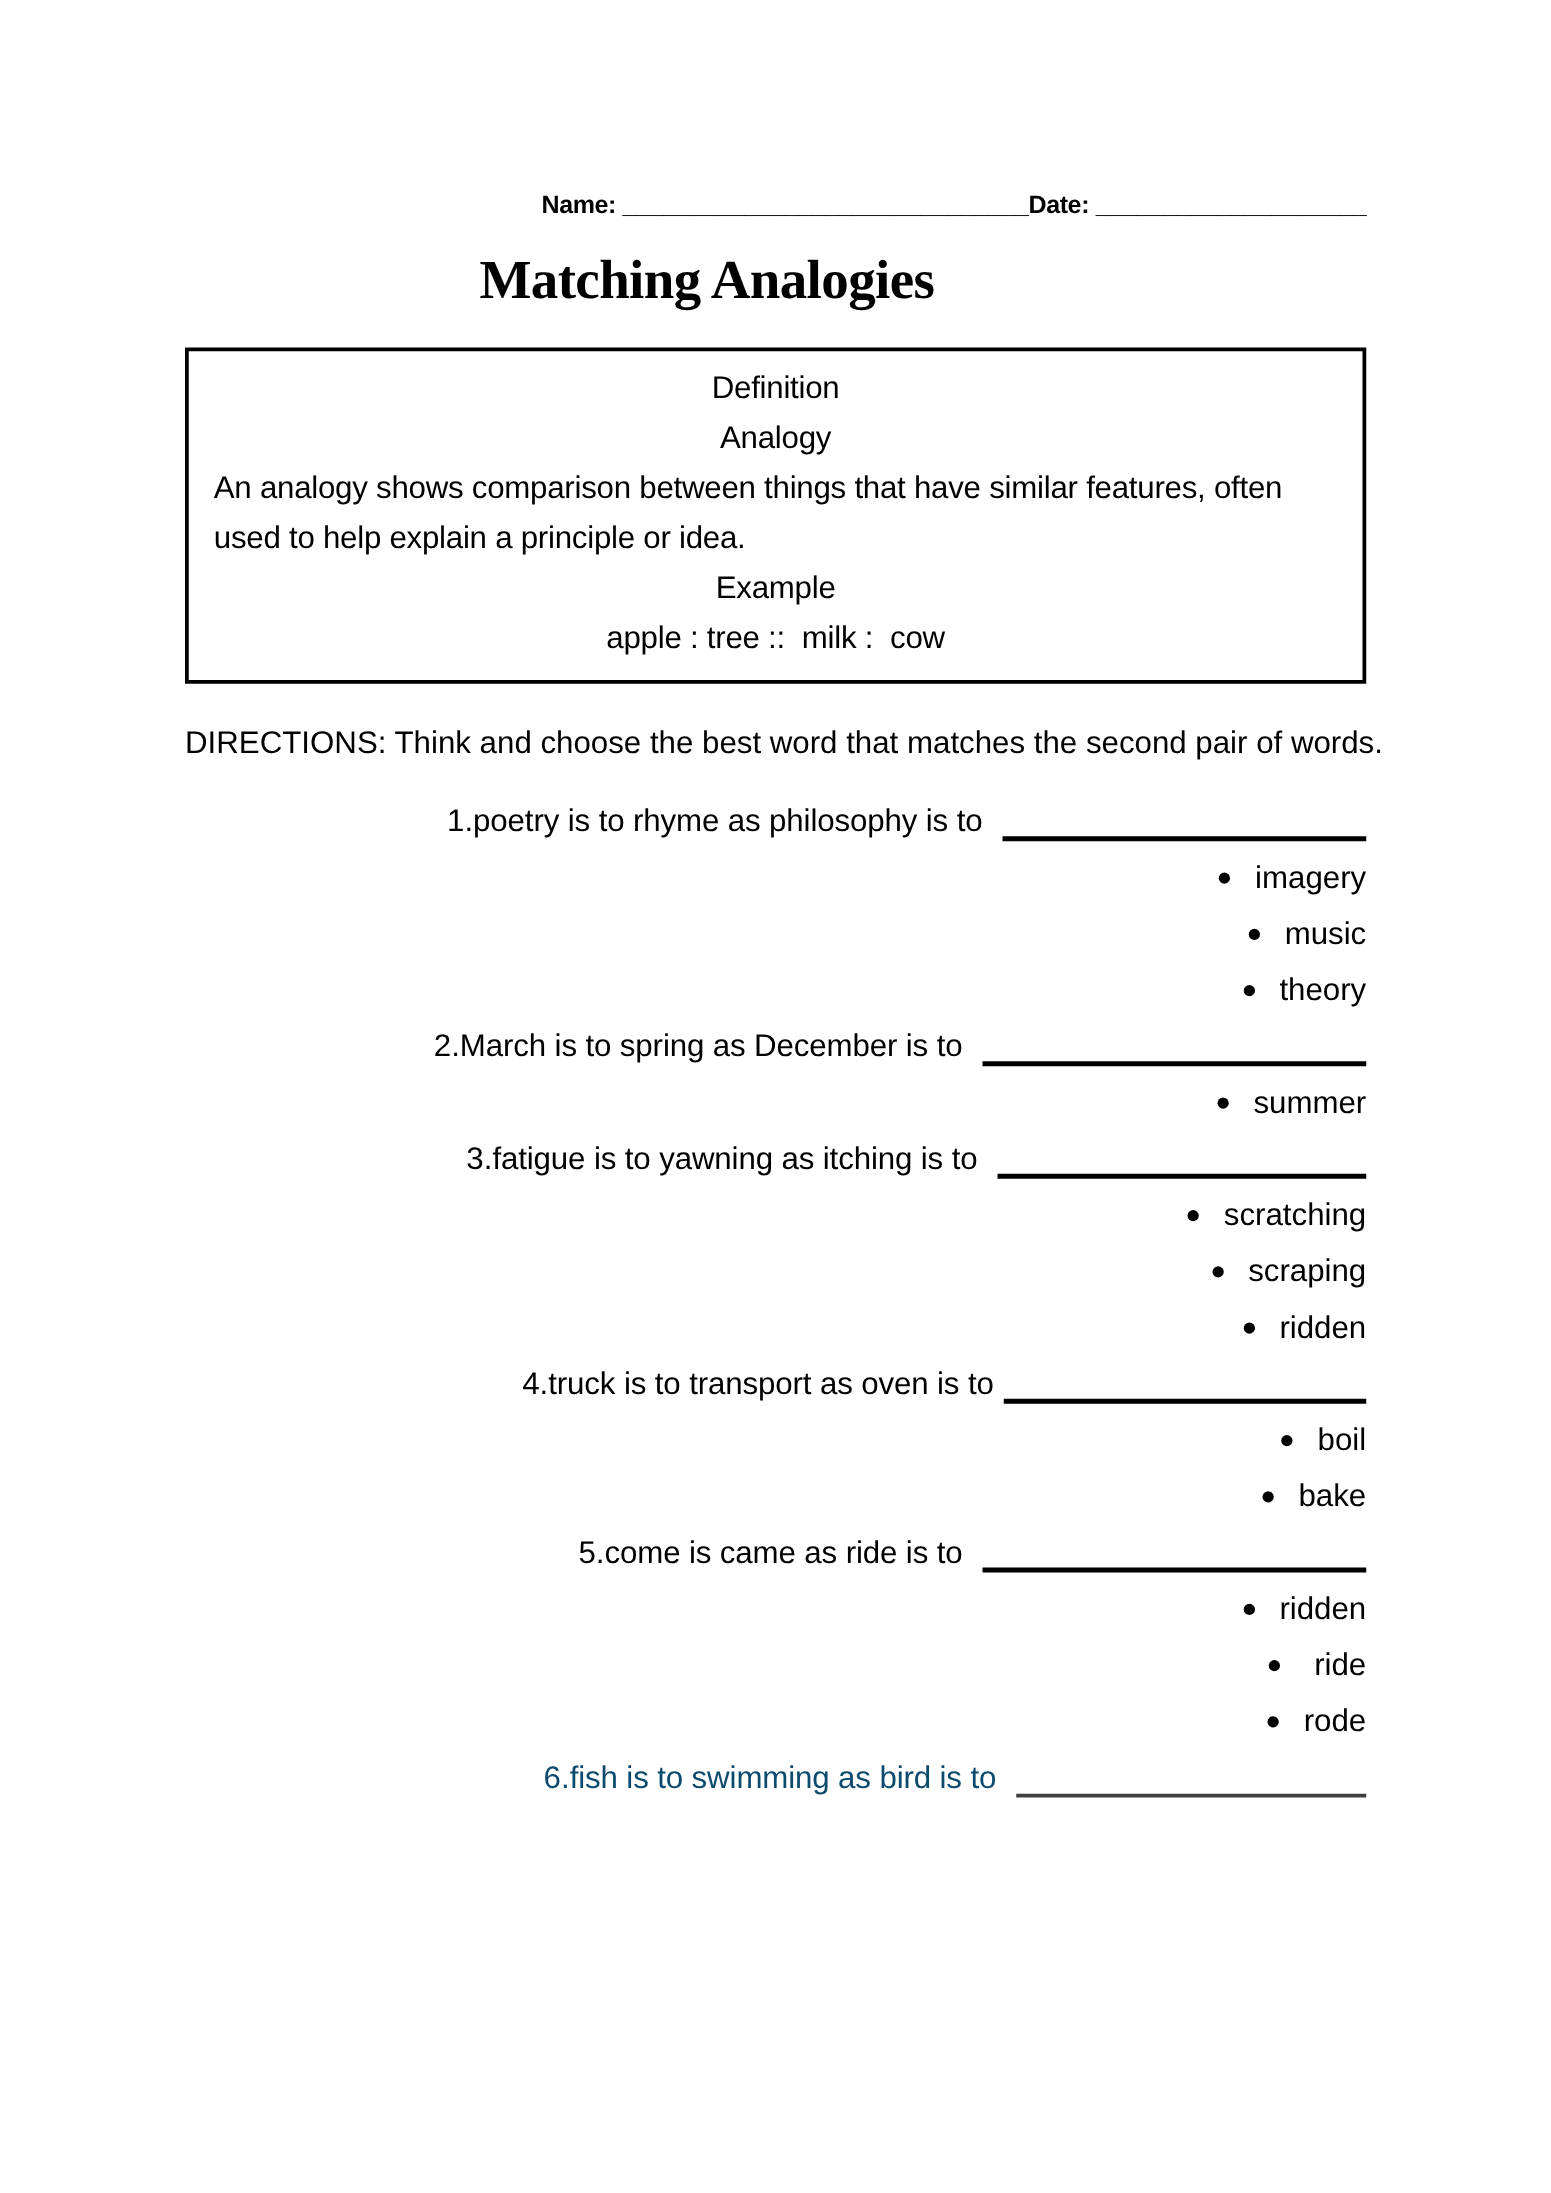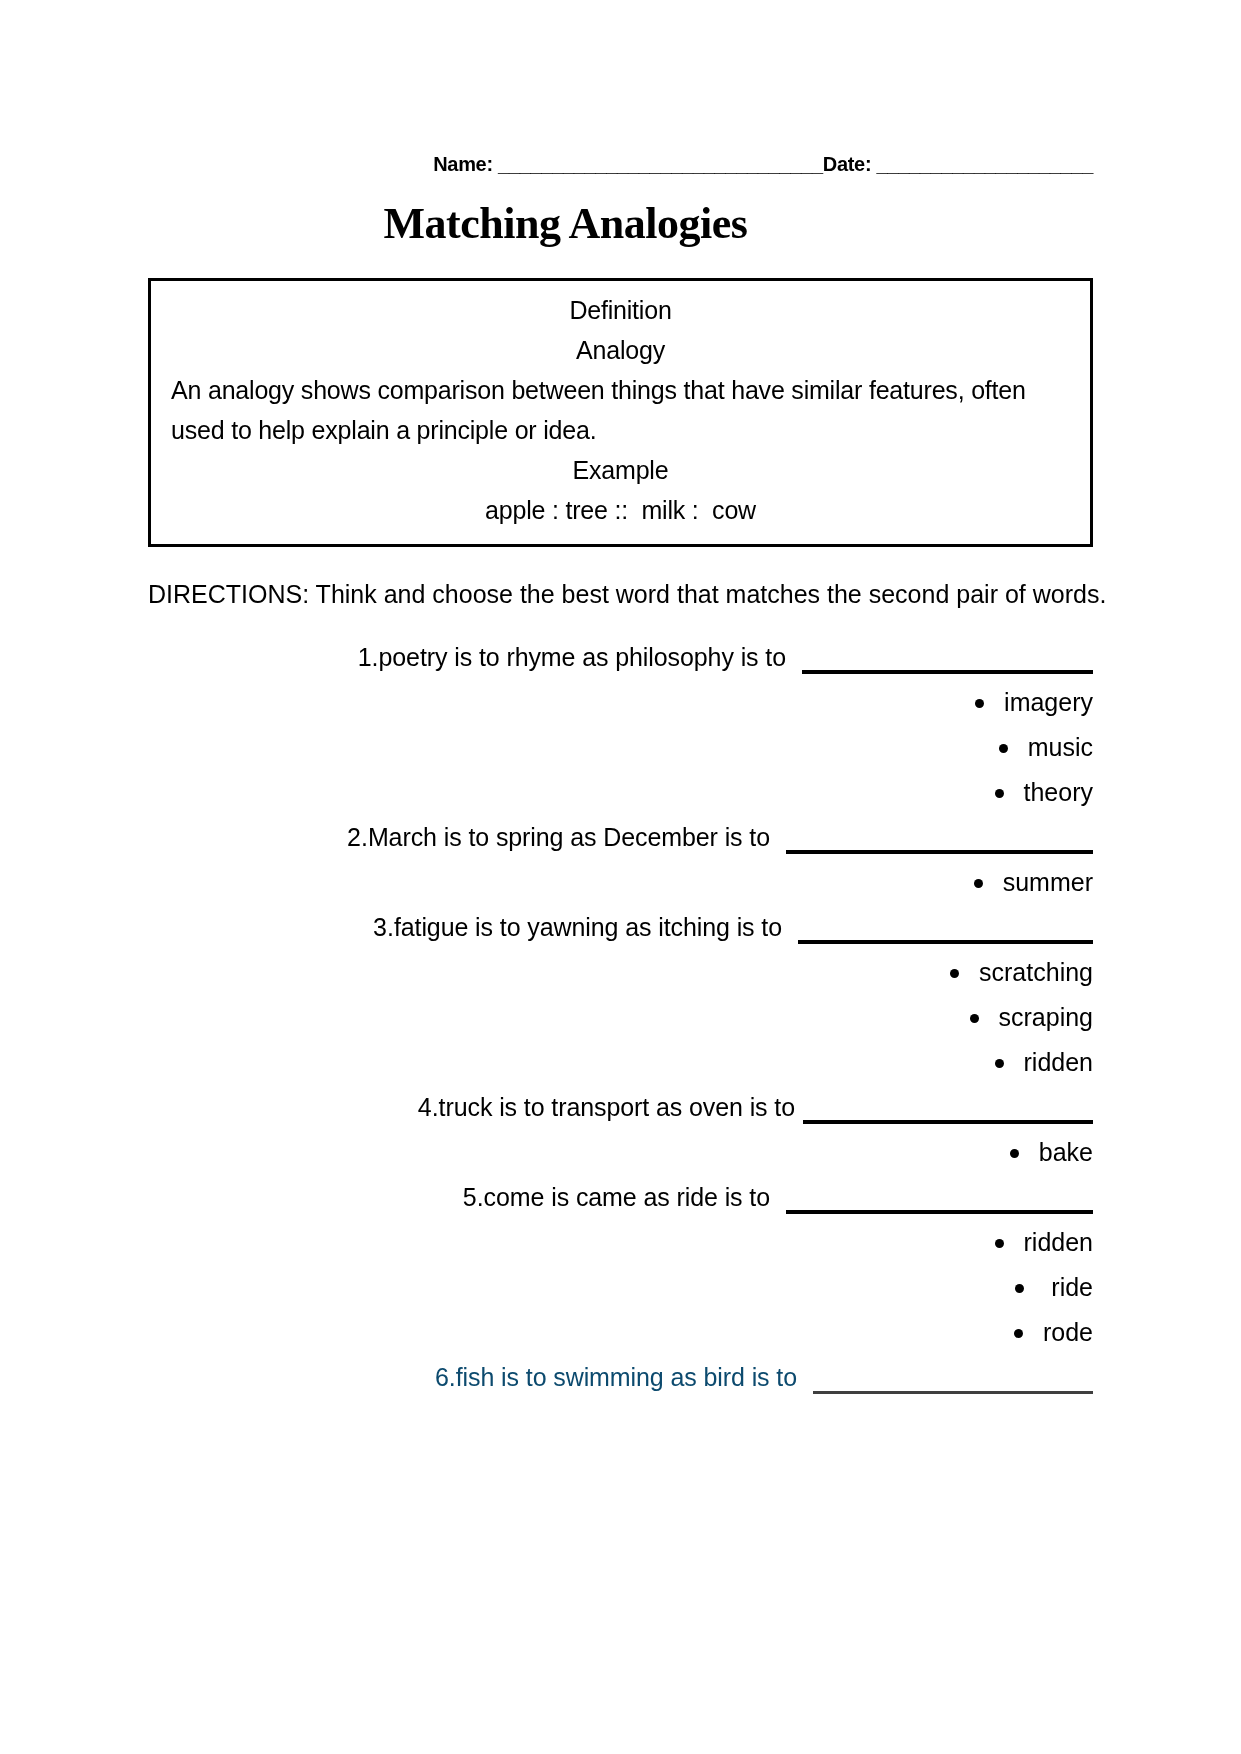--- a/index.html
+++ b/index.html
@@ -137,20 +137,21 @@
     <div class="qrow">
       <span class="qnum">3.</span><span class="qtext">fatigue is to yawning as itching is to</span><span class="blank q3"></span>
     </div>
     <div class="orow"><span class="bullet"></span><span class="otext">scratching</span></div>
     <div class="orow"><span class="bullet"></span><span class="otext">scraping</span></div>
     <div class="orow"><span class="bullet"></span><span class="otext">ridden</span></div>
 
     <div class="qrow">
       <span class="qnum">4.</span><span class="qtext">truck is to transport as oven is to</span><span class="blank q4"></span>
     </div>
+    <div class="orow"><span class="bullet"></span><span class="otext">boil</span></div>
     <div class="orow"><span class="bullet"></span><span class="otext">bake</span></div>
 
     <div class="qrow">
       <span class="qnum">5.</span><span class="qtext">come is came as ride is to</span><span class="blank q5"></span>
     </div>
     <div class="orow"><span class="bullet"></span><span class="otext">ridden</span></div>
     <div class="orow"><span class="bullet"></span><span class="otext"> ride</span></div>
     <div class="orow"><span class="bullet"></span><span class="otext">rode</span></div>
 
     <div class="qrow muted">

